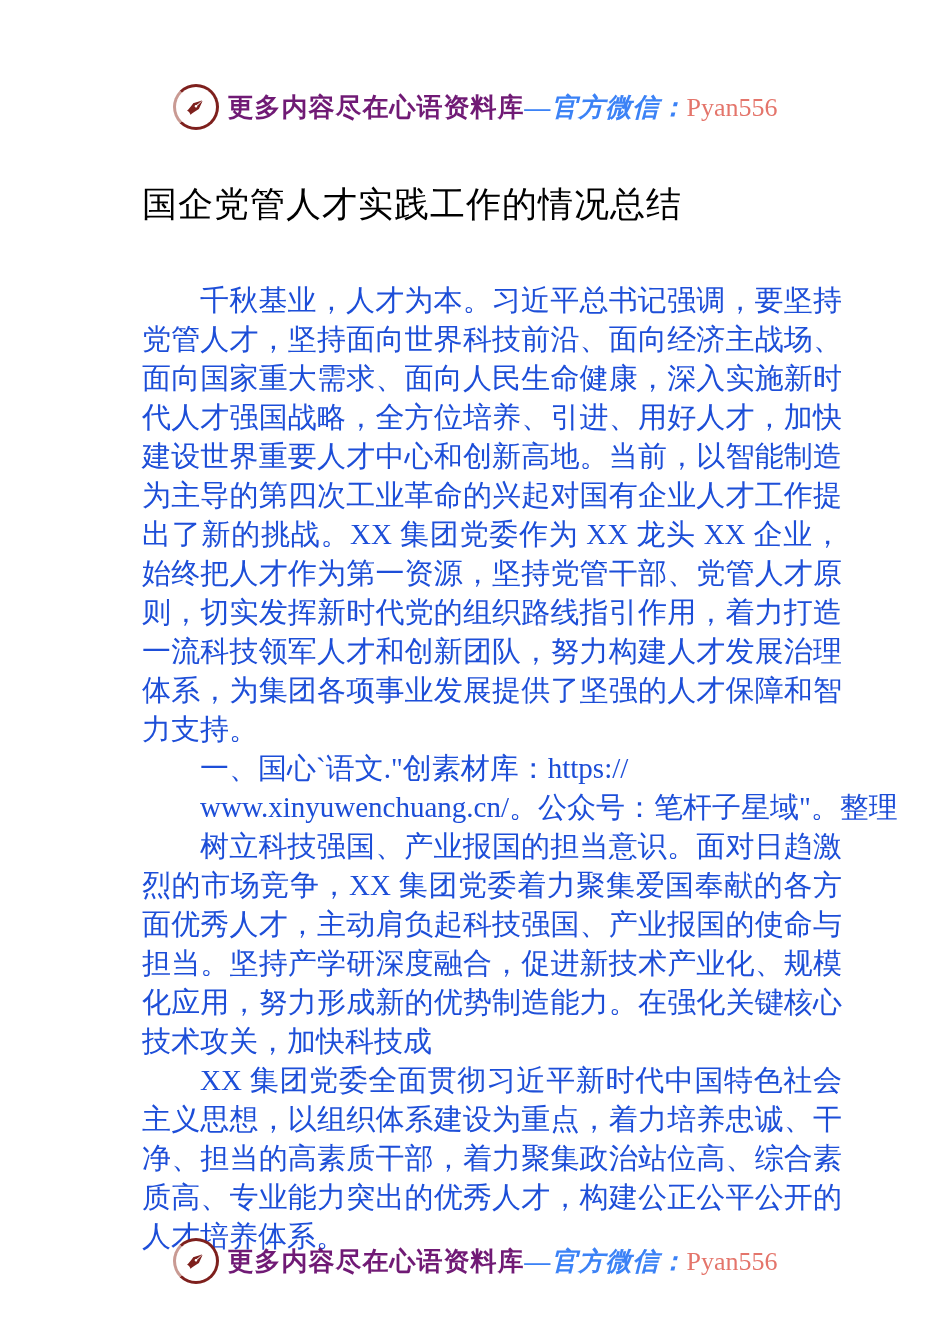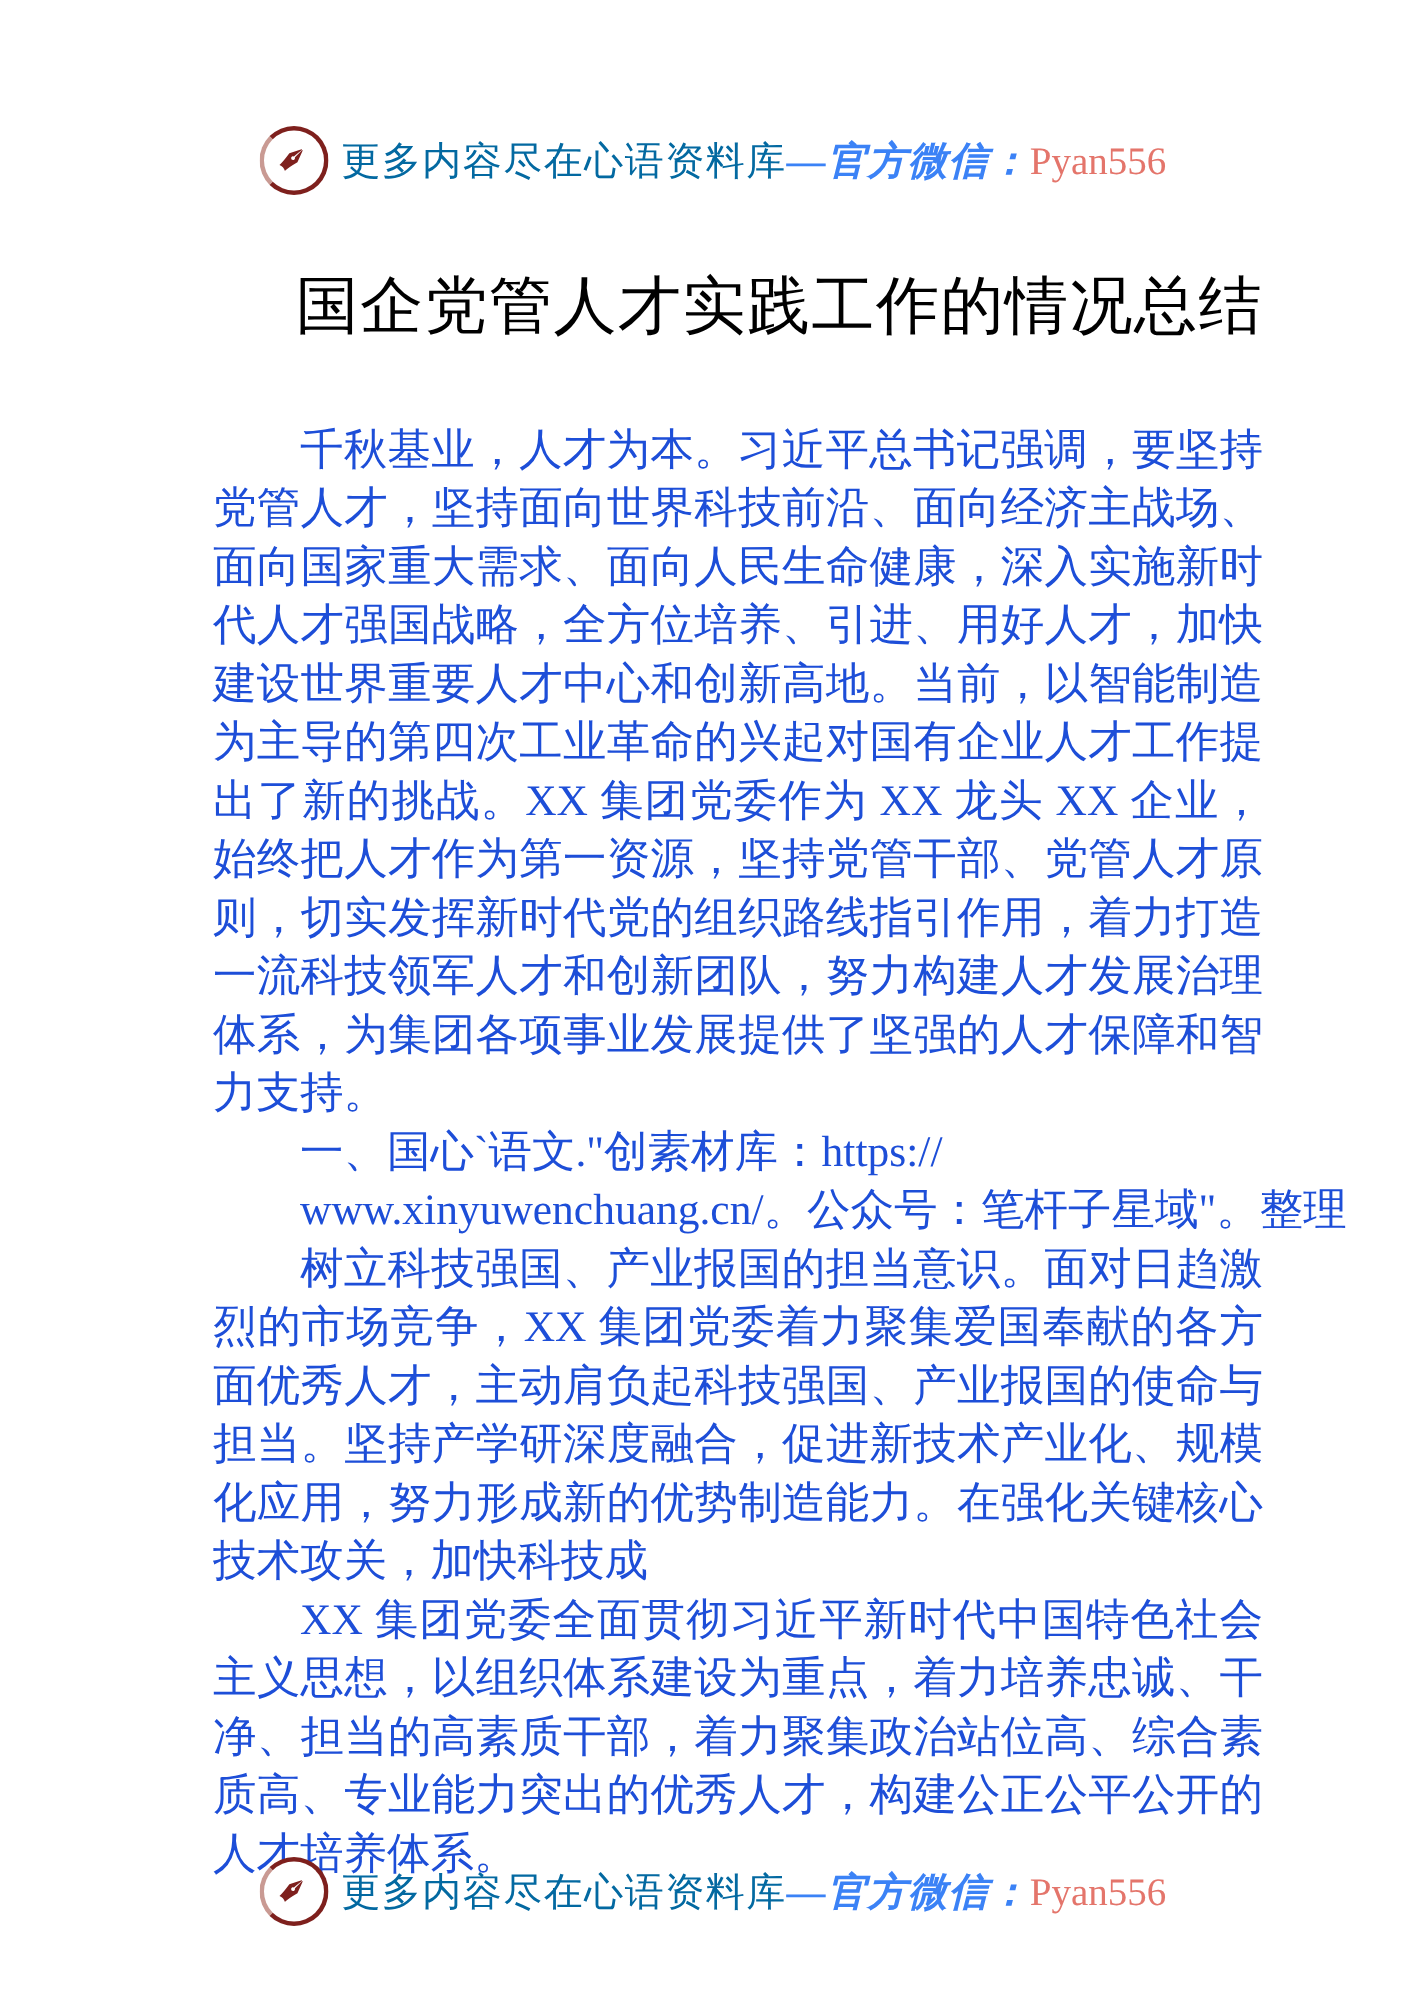--- a/index.html
+++ b/index.html
@@ -19,27 +19,27 @@
     width:46px; height:46px; border-radius:50%;
     border:3px solid #7e201d; box-sizing:border-box;
     display:flex; align-items:center; justify-content:center;
     background:#fff; border-left-color:#c99a93;
   }
   .logo .nib {
     font-family:"DejaVu Sans",sans-serif; font-size:26px; line-height:1;
     color:#7e201d; transform:rotate(-42deg); display:block;
   }
   .brand-text { font-size:26px; white-space:nowrap; letter-spacing:1px; }
-  .brand-prefix { color:#0369a1; font-weight:normal; }
+  .brand-prefix { color:#701a75; font-weight:bold; }
   .brand-sep { color:#3b82f6; font-style:italic; font-weight:bold; }
   .brand-id { color:#e4756b; font-family:Liberation Serif, serif; letter-spacing:0; }
   
   .doc { position:absolute; left:142px; right:108px; top:182px; }
   .title {
-    text-align:right; font-size:42px; line-height:46px; color:#000;
+    text-align:left; font-size:35px; line-height:46px; color:#000;
     letter-spacing:1px; font-weight:400;
   }
   .content {
     margin-top:53px; font-size:29px; line-height:39px;
     text-align:justify; text-justify:inter-character; color:#1d4ed8;
   }
   .body-para { margin:0; text-indent:2em; }
   .ref-block { margin-left:2em; }
   .ref-block div { white-space:nowrap; }
   

